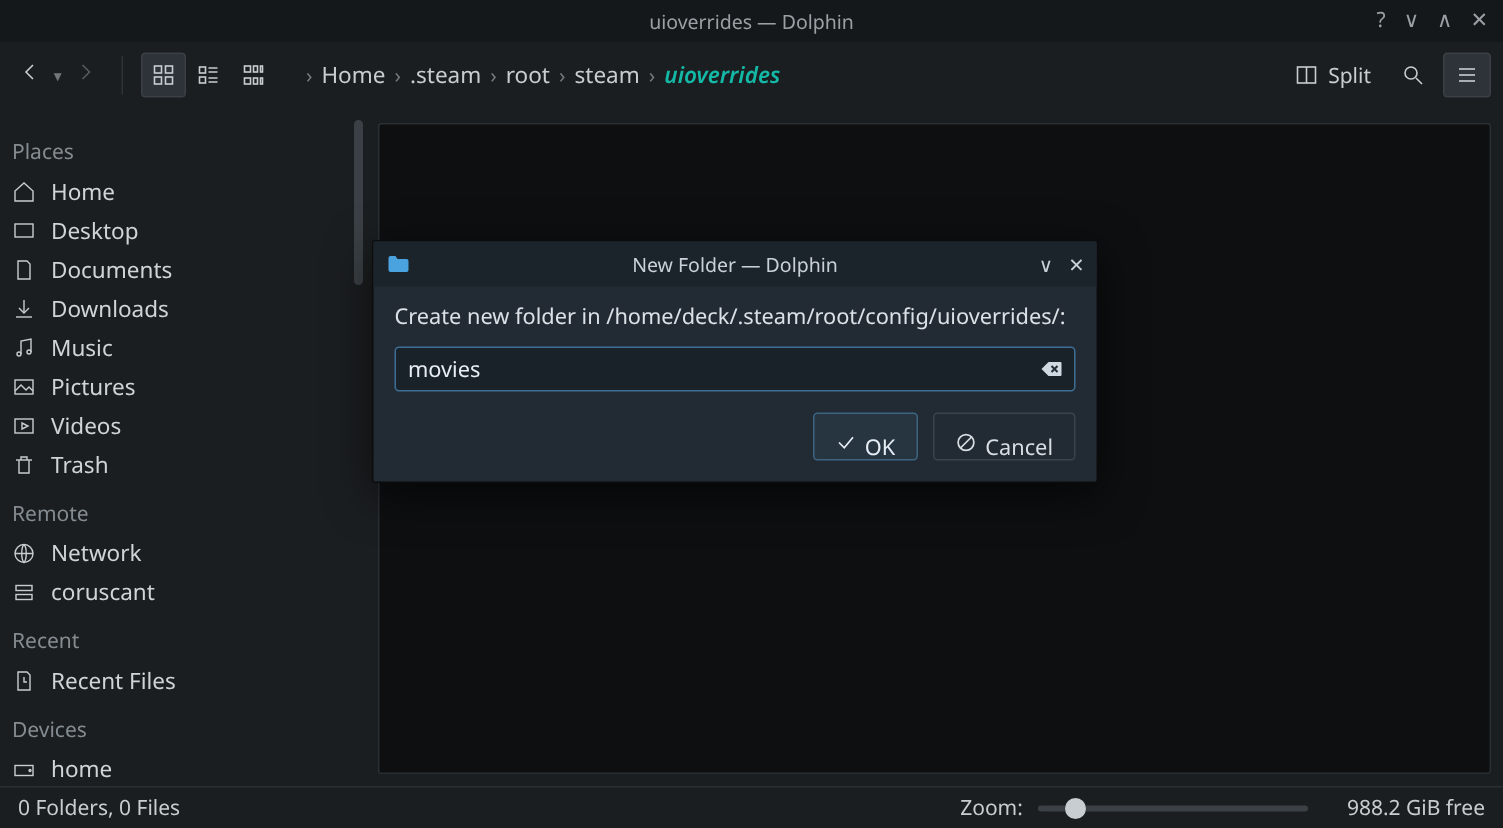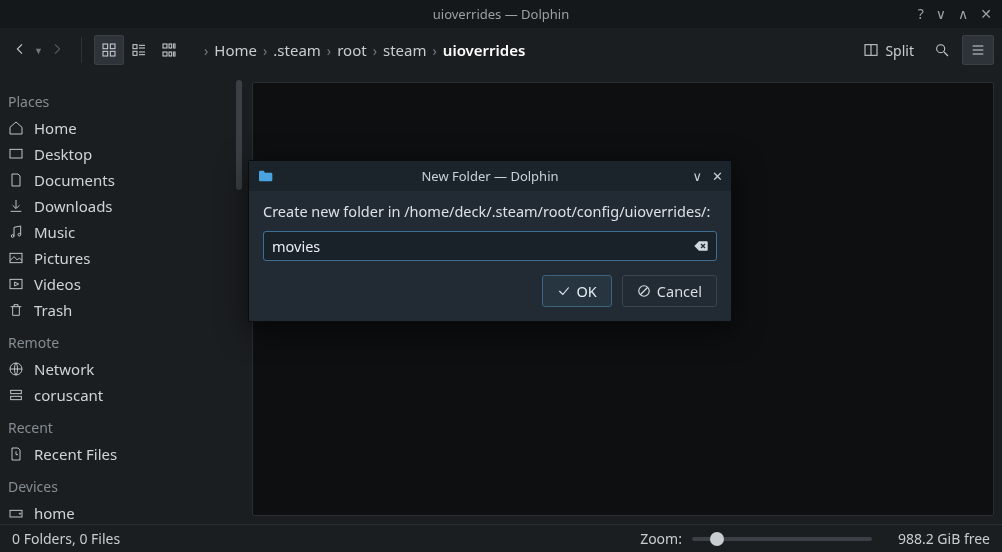--- a/index.html
+++ b/index.html
@@ -17,21 +17,21 @@
   .nav-arrows .arrow.disabled { opacity: 0.35; }
   .nav-arrows .dd { font-size: 9px; opacity: 0.5; }
   .vsep { width: 1px; height: 26px; background: #2d3337; margin: 0 4px; }
   .view-modes { display: flex; align-items: center; gap: 0; }
   .vm-btn { width: 30px; height: 30px; display:flex; align-items:center; justify-content:center; border-radius:3px; }
   .vm-btn.active { background: #2d3338; box-shadow: inset 0 0 0 1px #3a4045; }
   .icon-svg { width:16px; height:16px; fill:none; stroke:#c8cdd2; stroke-width:1.6; }
 
   .breadcrumb { display:flex; align-items:center; gap:6px; margin-left:12px; color:#c8cdd2; font-size:15px; }
   .breadcrumb .sep { color:#727a80; font-size:14px; }
-  .breadcrumb .crumb.current { font-weight:600; color:#ffffff; }
+  .breadcrumb .crumb.current { font-weight:600; color:#14b8a6;font-style:italic; }
 
   .toolbar-right { margin-left:auto; display:flex; align-items:center; gap:4px; }
   .tb-btn { height:30px; padding:0 8px; display:flex; align-items:center; gap:6px; border-radius:3px; }
   .tb-btn.active { background:#2d3338; box-shadow: inset 0 0 0 1px #3a4045; }
 
   
   .body { display:flex; height: calc(552px - 28px - 44px - 28px); }
   .sidebar { width: 244px; padding: 10px 0 10px 0; position:relative; }
   .scroll-ind { position:absolute; right:2px; top:8px; width:6px; height:110px; background:#3a4045; border-radius:3px; }
   .sb-header { font-size:14px; color:#848c92; padding: 10px 14px 4px 8px; }
@@ -45,21 +45,21 @@
   .dialog { position:absolute; left:248px; top:160px; width:484px; background:#222b33; border:1px solid #0a0c0e; box-shadow: 0 8px 30px rgba(0,0,0,0.6); border-radius:2px; }
   .dlg-title { height:30px; background:#1c242b; display:flex; align-items:center; justify-content:center; font-size:13px; color:#c9d1d8; position:relative; }
   .dlg-title .dlg-ic { position:absolute; left:8px; display:flex; align-items:center; }
   .dlg-title .dlg-ctrl { position:absolute; right:8px; display:flex; gap:10px; color:#c9d1d8; font-size:13px; }
   .dlg-body { padding: 10px 14px 14px 14px; }
   .dlg-prompt { font-size:14.5px; color:#dbe1e6; margin-bottom:10px; }
   .dlg-input { width:100%; height:30px; background:#1a2229; border:1px solid #3d6f95; border-radius:3px; color:#e8eef3; padding:0 34px 0 8px; font-size:14.5px; outline:none; position:relative; }
   .inputwrap { position:relative; }
   .clear-ic { position:absolute; right:8px; top:50%; transform:translateY(-50%); width:16px; height:16px; display:flex; align-items:center; justify-content:center; cursor:pointer; }
   .dlg-btns { display:flex; justify-content:flex-end; gap:10px; margin-top:14px; }
-  .btn { height:32px; padding:0 14px; border-radius:3px; display:flex; align-items:center; gap:6px; font-size:14.5px; cursor:pointer; }
+  .btn { height:32px; padding:12px 14px; border-radius:3px; display:flex; gap:6px; font-size:14.5px; cursor:pointer; }
   .btn-ok { background:#273540; border:1px solid #3d6582; color:#e6eef5; }
   .btn-cancel { background:#222b33; border:1px solid #3a444d; color:#d7dee4; }
 
   
   .statusbar { height:28px; background:#1b1e20; border-top:1px solid #2a2f33; display:flex; align-items:center; padding:0 12px; font-size:14px; color:#c8cdd2; gap:26px; }
   .statusbar .zoomwrap { display:flex; align-items:center; gap:10px; }
   .slider { width:180px; height:4px; background:#3a4045; border-radius:2px; position:relative; }
   .slider .thumb { position:absolute; width:14px; height:14px; background:#c8cdd2; border-radius:50%; top:-5px; }
   .slider.s1 .thumb { left:18px; }
   .spacer { flex:1; }

